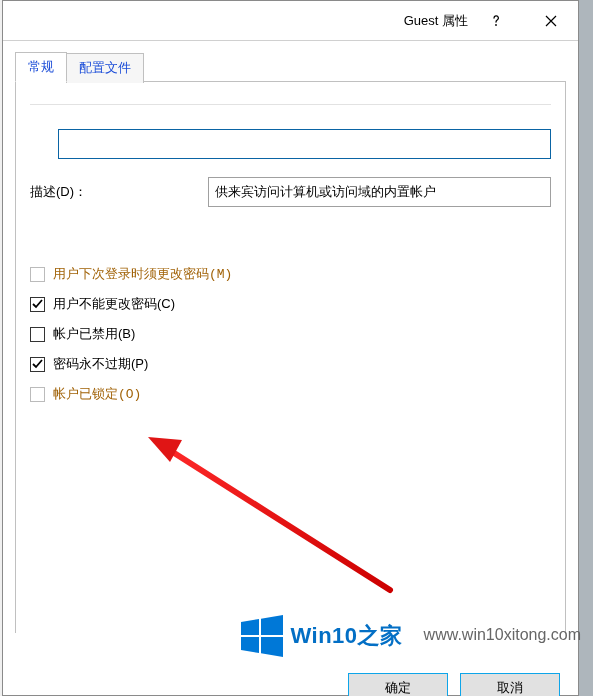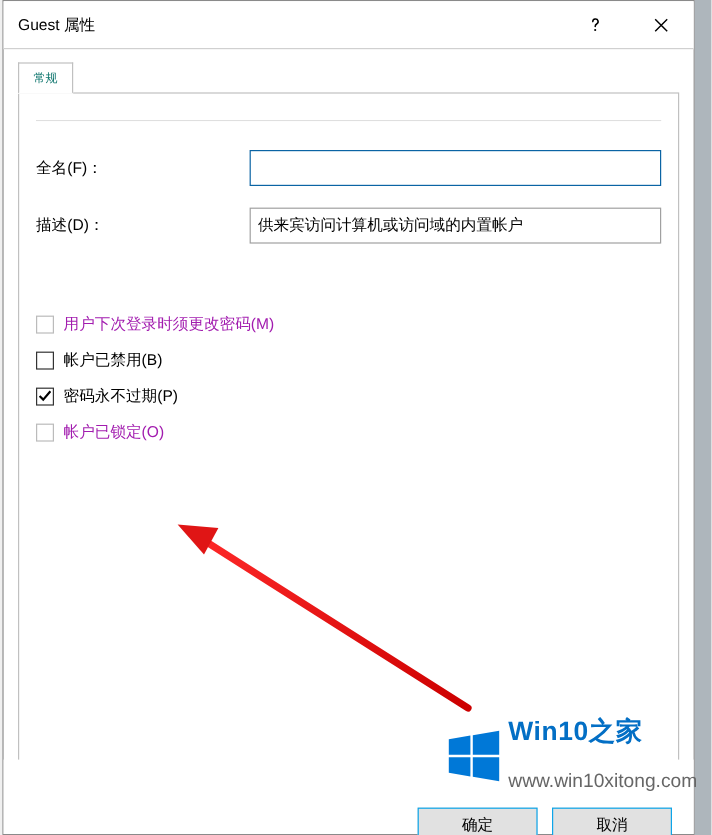--- a/index.html
+++ b/index.html
@@ -26,20 +26,21 @@
       background: #fff;
       display: flex;
       align-items: center;
       padding-left: 12px;
       border-bottom: 1px solid #d0d0d0;
     }
     .titlebar .title {
       flex: 1;
       font-size: 13px;
       color: #000;
+      text-align: right;
     }
     .titlebar .btn {
       width: 55px;
       height: 40px;
       display: flex;
       align-items: center;
       justify-content: center;
       color: #000;
     }
     .client {
@@ -47,28 +48,28 @@
       height: calc(100% - 40px - 62px);
       position: relative;
     }
     .tabs {
       display: flex;
       position: relative;
       z-index: 2;
     }
     .tab {
       padding: 5px 12px 5px 12px;
-      font-size: 10px;
+      font-size: 13px;
       background: #fff;
       border: 1px solid #c0c0c0;
       border-bottom: none;
       margin-right: -1px;
       position: relative;
       top: 1px;
-      color: #0f766e;
+      color: #1d4ed8;
     }
     .tab.active {
       background: #fff;
       border-bottom: 1px solid #fff;
       z-index: 3;
     }
     .tab:not(.active) {
       top: 2px;
       background: #f6f6f6;
     }
@@ -123,21 +124,22 @@
       border: 1px solid #a0a0a0;
     }
     .check-row {
       display: flex;
       align-items: center;
       margin: 12px 0;
       font-size: 13px;
       color: #000;
     }
     .check-row.disabled {
-      color: #a21caf;
+      color: #a16207;
+      font-family: Liberation Mono, monospace;
     }
     .checkbox-box {
       width: 15px;
       height: 15px;
       border: 1px solid #333;
       margin-right: 8px;
       display: inline-flex;
       align-items: center;
       justify-content: center;
       background: #fff;
@@ -186,21 +188,21 @@
       align-items: center;
       z-index: 40;
     }
     .win-logo {
       width: 48px;
       height: 48px;
       margin-right: 6px;
     }
     .wm-text {
       display: flex;
-      flex-direction: column;
+      flex-direction: row;
       line-height: 1;
       gap: 21px;
     }
     .wm-text .t1 {
       font-size: 22px;
       font-weight: 600;
       color: #036fc5;
       letter-spacing: 0.5px;
     }
     .wm-text .t2 {
@@ -233,44 +235,52 @@
     <div class="btn">
       <svg width="12" height="12" viewBox="0 0 12 12">
         <path d="M1 1 L11 11 M11 1 L1 11" stroke="#000" stroke-width="1.2"></path>
       </svg>
     </div>
   </div>
 
   <div class="client">
     <div class="tabs">
       <div class="tab active">常规</div>
+      <div class="tab">配置文件</div>
     </div>
 
     <div class="tabpage">
 
 
       <div class="separator"></div>
 
       <div class="form-row">
-        <label>全名(F)：</label>
         <input class="text-input" type="text" value="" style="">
       </div>
 
       <div class="form-row">
         <label>描述(D)：</label>
         <input class="text-input desc" type="text" value="供来宾访问计算机或访问域的内置帐户" style="">
       </div>
 
       <div style="height:28px"></div>
 
       <div class="check-row disabled">
         <span class="checkbox-box"></span>
         <span>用户下次登录时须更改密码(M)</span>
       </div>
 
+      <div class="check-row">
+        <span class="checkbox-box">
+          <svg width="11" height="11" viewBox="0 0 11 11">
+              <path d="M1 5 L4 8 L10 1" fill="none" stroke="#000" stroke-width="1.8"></path>
+            </svg>
+        </span>
+        <span>用户不能更改密码(C)</span>
+      </div>
 
       <div class="check-row">
         <span class="checkbox-box"></span>
         <span>帐户已禁用(B)</span>
       </div>
 
       <div class="check-row">
         <span class="checkbox-box">
           <svg width="11" height="11" viewBox="0 0 11 11">
               <path d="M1 5 L4 8 L10 1" fill="none" stroke="#000" stroke-width="1.8"></path>

